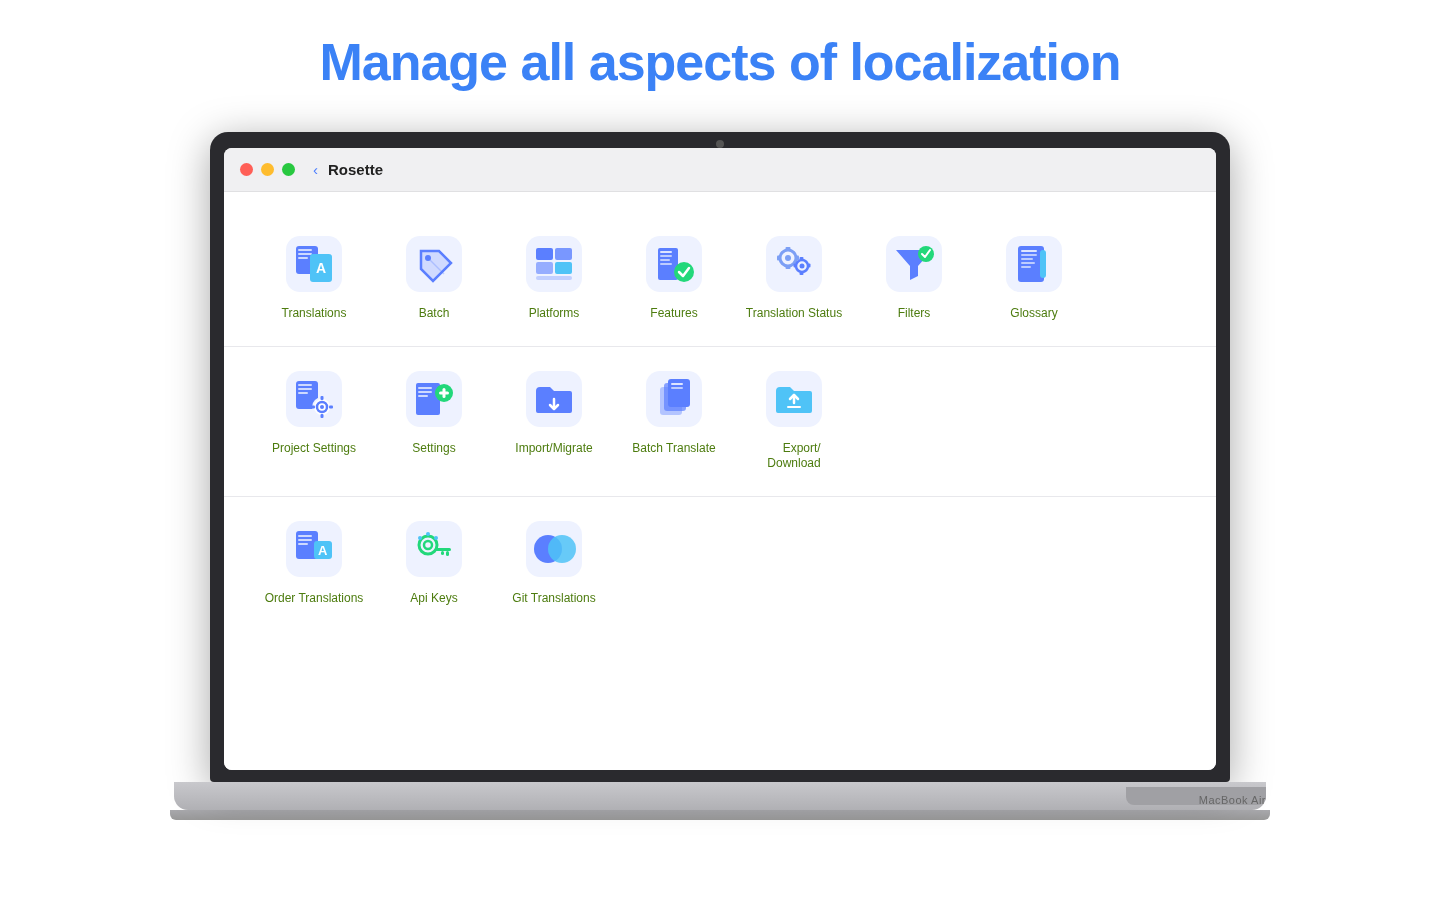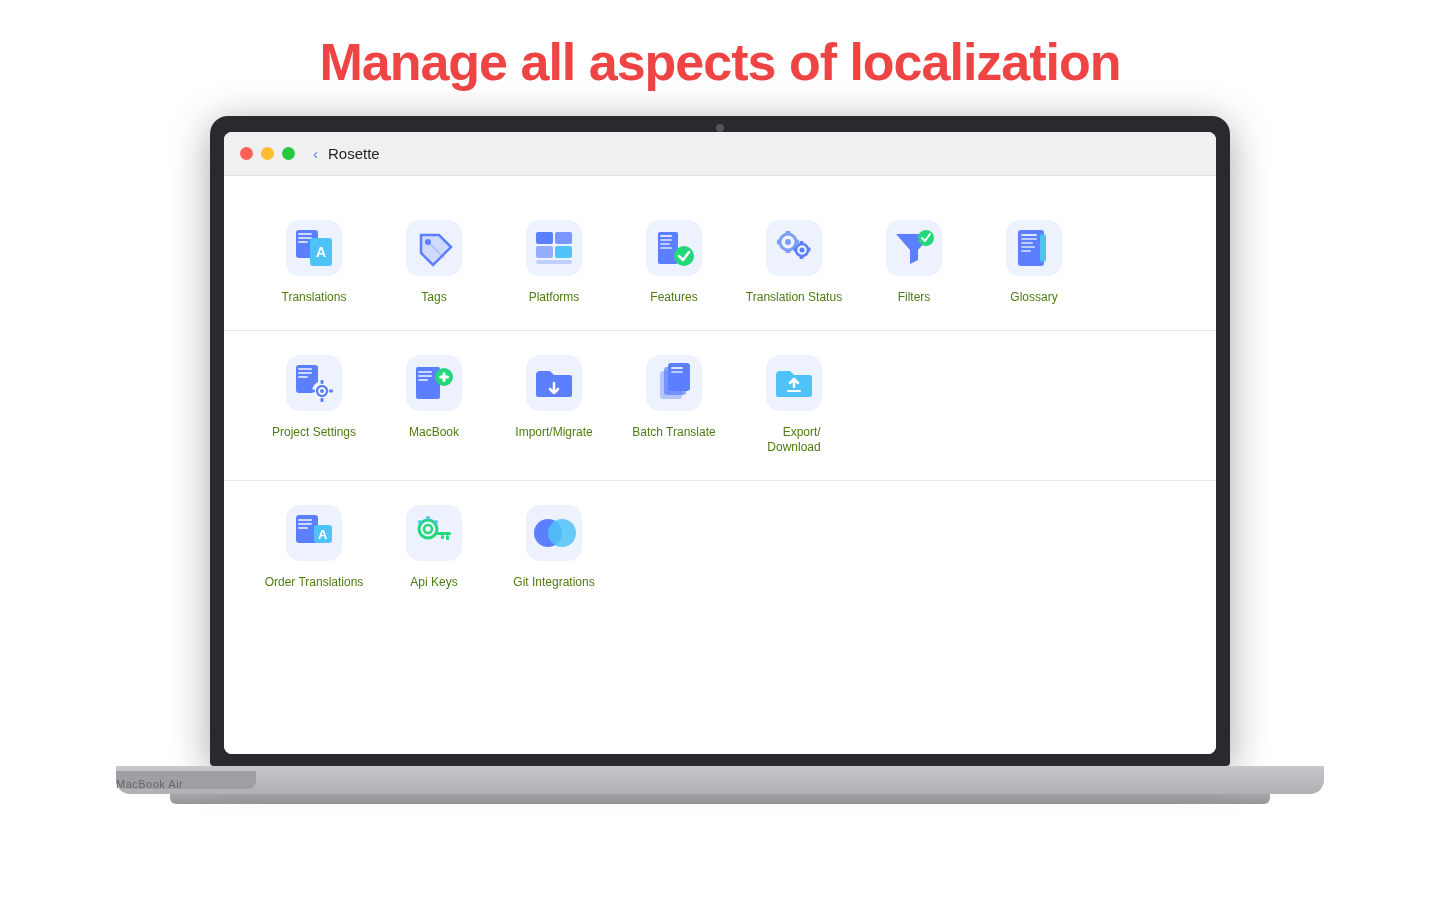--- a/index.html
+++ b/index.html
@@ -11,23 +11,23 @@
       align-items: center;
       justify-content: flex-start;
       min-height: 900px;
       width: 1440px;
       overflow: hidden;
     }
 
     .page-heading {
       font-size: 52px;
       font-weight: 700;
-      color: #ef4444;
+      color: #3b82f6;
       margin-top: 32px;
-      margin-bottom: 24px;
+      margin-bottom: 40px;
       letter-spacing: -1px;
     }
 
     
     .laptop-wrapper {
       position: relative;
       width: 1020px;
       display: flex;
       flex-direction: column;
       align-items: center;
@@ -95,21 +95,21 @@
       align-items: center;
       margin-left: 18px;
       color: #4a7dff;
       font-size: 15px;
       gap: 4px;
       cursor: pointer;
     }
 
     .title-bar-title {
       font-size: 15px;
-      font-weight: 400;
+      font-weight: 700;
       color: #222;
       margin-left: 6px;
     }
 
     
     .content-area {
       flex: 1;
       background: #ffffff;
       overflow-y: auto;
       padding: 20px 0;
@@ -162,28 +162,28 @@
     }
 
     
     .icon-svg {
       width: 56px;
       height: 56px;
     }
 
     
     .laptop-base {
-      width: 1208px;
+      width: 1092px;
       height: 28px;
       background: linear-gradient(to bottom, #c8c8cc, #b0b0b4);
       border-radius: 0 0 14px 14px;
       position: relative;
       display: flex;
       align-items: center;
-      justify-content: flex-start;
+      justify-content: flex-end;
     }
     .laptop-base-notch {
       width: 140px;
       height: 18px;
       background: #a0a0a4;
       border-radius: 0 0 8px 8px;
     }
     .laptop-label {
       font-size: 11px;
       color: #666;
@@ -243,21 +243,21 @@
           <div class="icon-item">
             <div class="icon-box">
               <svg class="icon-svg" viewBox="0 0 56 56" fill="none">
                 <rect width="56" height="56" rx="14" fill="#EEF2FF"></rect>
                 <path d="M14 14 L32 14 L44 26 L26 44 L14 32 Z" fill="#5B7FFF" opacity="0.2"></path>
                 <path d="M15 15 L33 15 L45 27 L27 45 L15 33 Z" fill="none" stroke="#5B7FFF" stroke-width="2.5"></path>
                 <circle cx="22" cy="22" r="3" fill="#5B7FFF"></circle>
                 <path d="M20 20 L38 38" stroke="#5B7FFF" stroke-width="1.5" opacity="0.3"></path>
               </svg>
             </div>
-            <span class="icon-label">Tags</span>
+            <span class="icon-label">Batch</span>
           </div>
 
           <div class="icon-item">
             <div class="icon-box">
               <svg class="icon-svg" viewBox="0 0 56 56" fill="none">
                 <rect width="56" height="56" rx="14" fill="#EEF2FF"></rect>
                 <rect x="10" y="12" width="17" height="12" rx="2" fill="#5B7FFF"></rect>
                 <rect x="10" y="26" width="17" height="12" rx="2" fill="#5B7FFF" opacity="0.6"></rect>
                 <rect x="29" y="12" width="17" height="12" rx="2" fill="#5B7FFF" opacity="0.8"></rect>
                 <rect x="29" y="26" width="17" height="12" rx="2" fill="#4FC3F7"></rect>
@@ -370,21 +370,21 @@
                 <rect x="10" y="12" width="24" height="32" rx="2" fill="#5B7FFF"></rect>
                 <rect x="12" y="16" width="14" height="2" rx="1" fill="white" opacity="0.7"></rect>
                 <rect x="12" y="20" width="14" height="2" rx="1" fill="white" opacity="0.7"></rect>
                 <rect x="12" y="24" width="10" height="2" rx="1" fill="white" opacity="0.7"></rect>
 
                 <circle cx="38" cy="22" r="9" fill="#22D87A"></circle>
                 <rect x="36.5" y="17" width="3" height="10" rx="1.5" fill="white"></rect>
                 <rect x="33" y="20.5" width="10" height="3" rx="1.5" fill="white"></rect>
               </svg>
             </div>
-            <span class="icon-label">MacBook</span>
+            <span class="icon-label">Settings</span>
           </div>
 
           <div class="icon-item">
             <div class="icon-box">
               <svg class="icon-svg" viewBox="0 0 56 56" fill="none">
                 <rect width="56" height="56" rx="14" fill="#EEF2FF"></rect>
 
                 <path d="M10 20 Q10 16 14 16 L24 16 L28 20 L44 20 Q46 20 46 22 L46 40 Q46 42 44 42 L12 42 Q10 42 10 40 Z" fill="#5B7FFF"></path>
 
                 <path d="M28 28 L28 36" stroke="white" stroke-width="2.5" stroke-linecap="round"></path>
@@ -466,21 +466,21 @@
 
           <div class="icon-item">
             <div class="icon-box">
               <svg class="icon-svg" viewBox="0 0 56 56" fill="none">
                 <rect width="56" height="56" rx="14" fill="#EEF2FF"></rect>
 
                 <circle cx="22" cy="28" r="14" fill="#5B7FFF"></circle>
                 <circle cx="36" cy="28" r="14" fill="#4FC3F7" opacity="0.85"></circle>
               </svg>
             </div>
-            <span class="icon-label">Git Integrations</span>
+            <span class="icon-label">Git Translations</span>
           </div>
 
         </div>
 
       </div>
     </div>
   </div>
 
   <div class="laptop-base">
     <div class="laptop-base-notch"></div>

